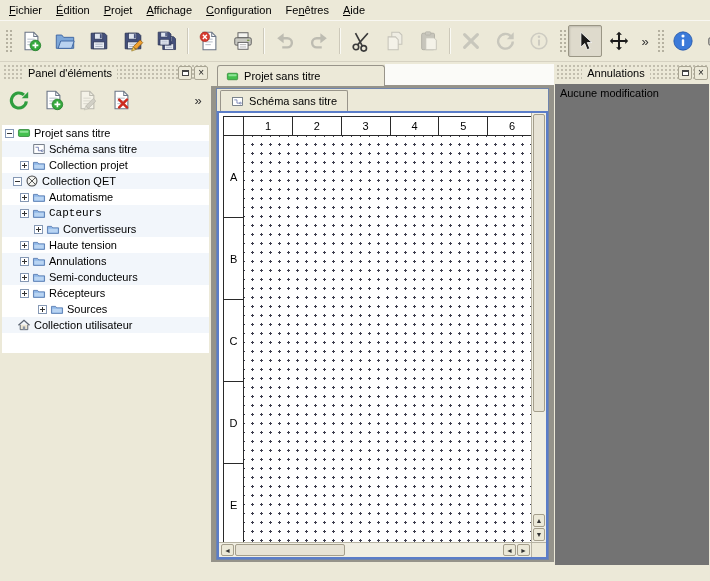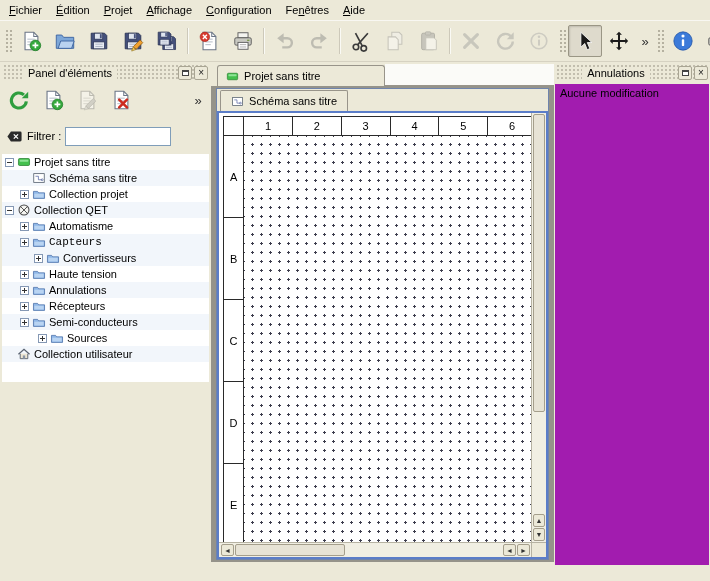--- a/index.html
+++ b/index.html
@@ -80,21 +80,21 @@
 .sb-v{grid-column:2;grid-row:1;background:#f1efe3;border-left:1px solid #b6b2a2;display:flex;flex-direction:column;padding:1px}
 .sb-thumb-v{height:298px;background:#e7e3d5;border:1px solid #a59f8c;border-radius:2px}
 .sb-fill{flex:1}
 .sb-btn{height:13px;flex:0 0 13px;margin-top:1px;background:#ece9d8;border:1px solid #a59f8c;border-radius:2px;display:flex;align-items:center;justify-content:center;font-size:7px;color:#333;line-height:1}
 .sb-h{grid-column:1;grid-row:2;background:#f1efe3;border-top:1px solid #b6b2a2;display:flex;padding:1px}
 .sb-h .sb-btn{width:13px;flex:0 0 13px;height:auto;margin-top:0;margin-left:1px}
 .sb-thumb-h{width:110px;flex:0 0 110px;background:#e7e3d5;border:1px solid #a59f8c;border-radius:2px;margin-left:1px}
 .sb-corner{grid-column:2;grid-row:2;background:#ece9d8;border-left:1px solid #b6b2a2;border-top:1px solid #b6b2a2}
 
 
-.undo-list{flex:1;background:#a21caf;padding:2px 3px}
+.undo-list{flex:1;background:#737373;padding:2px 3px}
 .undo-empty{padding:1px 2px;white-space:nowrap}
 </style>
 </head>
 <body>
 
 <svg width="0" height="0" style="position:absolute" aria-hidden="true">
 <defs>
 <symbol id="i-page" viewBox="0 0 24 24">
   <path d="M5.5 2.5h9.5l4.5 4.5v14.5H5.5z" fill="#ffffff" stroke="#6b7687" stroke-width="1.2"></path>
   <path d="M15 2.5V7h4.5" fill="none" stroke="#6b7687" stroke-width="1.1"></path>
@@ -377,29 +377,20 @@
               <use href="#i-page-edit"></use>
             </svg>
           </div>
           <div class="tb-btn">
             <svg viewBox="0 0 24 24" class="icon">
               <use href="#i-page-delete"></use>
             </svg>
           </div>
           <div class="tb-overflow">»</div>
         </div>
-      <div class="filter-row">
-        <span>
-            <svg viewBox="0 0 24 24" class="icon">
-              <use href="#i-filter-clear"></use>
-            </svg>
-          </span>
-        <span>Filtrer :</span>
-        <input class="filter-input" type="text" value="" style="">
-      </div>
       <div class="tree">
           <div class="tree-row" style="padding-left: 3px;">
             <span class="expander minus"></span>
             <svg viewBox="0 0 24 24" class="tree-icon">
               <use href="#i-project"></use>
             </svg>
             <span class="tree-label">Projet sans titre</span>
           </div>
           <div class="tree-row alt" style="padding-left: 18px;">
             <span class="expander-spacer"></span>
@@ -408,21 +399,21 @@
             </svg>
             <span class="tree-label">Schéma sans titre</span>
           </div>
           <div class="tree-row" style="padding-left: 18px;">
             <span class="expander plus"></span>
             <svg viewBox="0 0 24 24" class="tree-icon">
               <use href="#i-folder"></use>
             </svg>
             <span class="tree-label">Collection projet</span>
           </div>
-          <div class="tree-row alt" style="padding-left: 3px;">
+          <div class="tree-row alt" style="padding-left: 11px;">
             <span class="expander minus"></span>
             <svg viewBox="0 0 24 24" class="tree-icon">
               <use href="#i-qet"></use>
             </svg>
             <span class="tree-label">Collection QET</span>
           </div>
           <div class="tree-row" style="padding-left: 18px;">
             <span class="expander plus"></span>
             <svg viewBox="0 0 24 24" class="tree-icon">
               <use href="#i-folder"></use>
@@ -450,33 +441,33 @@
             </svg>
             <span class="tree-label">Haute tension</span>
           </div>
           <div class="tree-row alt" style="padding-left: 18px;">
             <span class="expander plus"></span>
             <svg viewBox="0 0 24 24" class="tree-icon">
               <use href="#i-folder"></use>
             </svg>
             <span class="tree-label">Annulations</span>
           </div>
+          <div class="tree-row alt" style="padding-left: 18px;">
+            <span class="expander plus"></span>
+            <svg viewBox="0 0 24 24" class="tree-icon">
+              <use href="#i-folder"></use>
+            </svg>
+            <span class="tree-label">Semi-conducteurs</span>
+          </div>
           <div class="tree-row" style="padding-left: 18px;">
             <span class="expander plus"></span>
             <svg viewBox="0 0 24 24" class="tree-icon">
               <use href="#i-folder"></use>
             </svg>
             <span class="tree-label">Récepteurs</span>
-          </div>
-          <div class="tree-row alt" style="padding-left: 18px;">
-            <span class="expander plus"></span>
-            <svg viewBox="0 0 24 24" class="tree-icon">
-              <use href="#i-folder"></use>
-            </svg>
-            <span class="tree-label">Semi-conducteurs</span>
           </div>
           <div class="tree-row" style="padding-left: 36px;">
             <span class="expander plus"></span>
             <svg viewBox="0 0 24 24" class="tree-icon">
               <use href="#i-folder"></use>
             </svg>
             <span class="tree-label">Sources</span>
           </div>
           <div class="tree-row alt" style="padding-left: 3px;">
             <span class="expander-spacer"></span>

